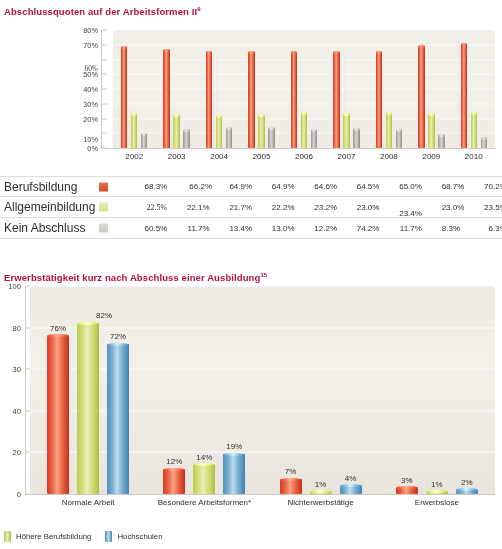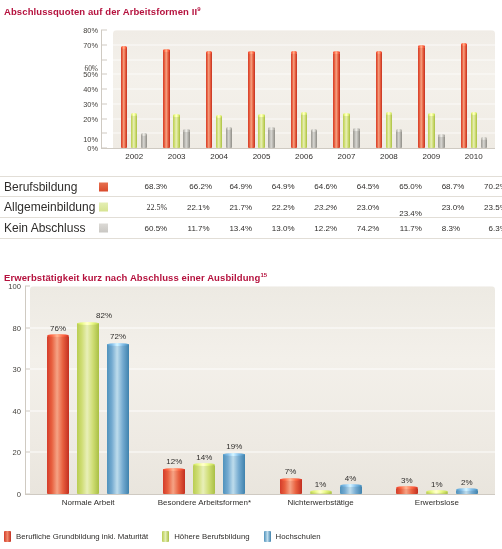--- a/index.html
+++ b/index.html
@@ -355,24 +355,20 @@
     <div class="c2-xlabels" id="c2-xlabels">
         <div class="xl2" style="left: 88.125px;">Normale Arbeit</div>
         <div class="xl2" style="left: 204.375px;">Besondere Arbeitsformen*</div>
         <div class="xl2" style="left: 320.625px;">Nichterwerbstätige</div>
         <div class="xl2" style="left: 436.875px;">Erwerbslose</div>
       </div>
   </div>
 
   <div id="legend2">
       <div class="lg-item">
-        <div class="lg-sw red"></div>
-        <div class="lg-tx">Berufliche Grundbildung inkl. Maturität</div>
-      </div>
-      <div class="lg-item">
         <div class="lg-sw yel"></div>
         <div class="lg-tx">Höhere Berufsbildung</div>
       </div>
       <div class="lg-item">
         <div class="lg-sw blue"></div>
         <div class="lg-tx">Hochschulen</div>
       </div>
     </div>
 
 </div>

